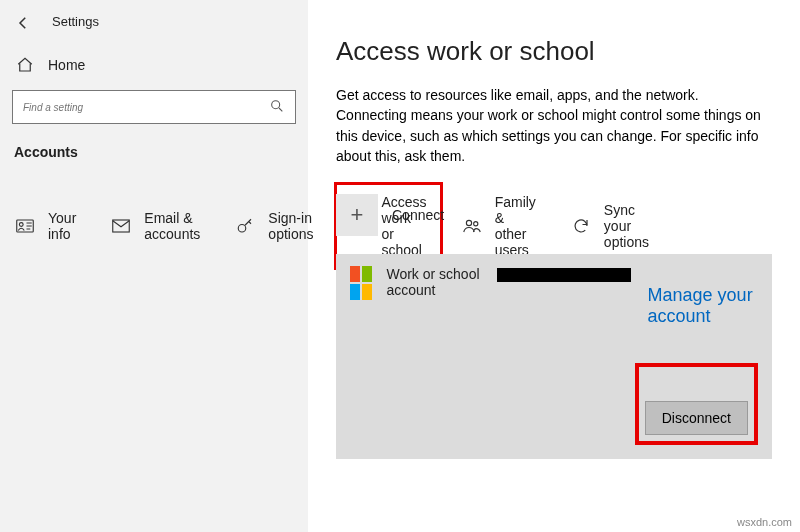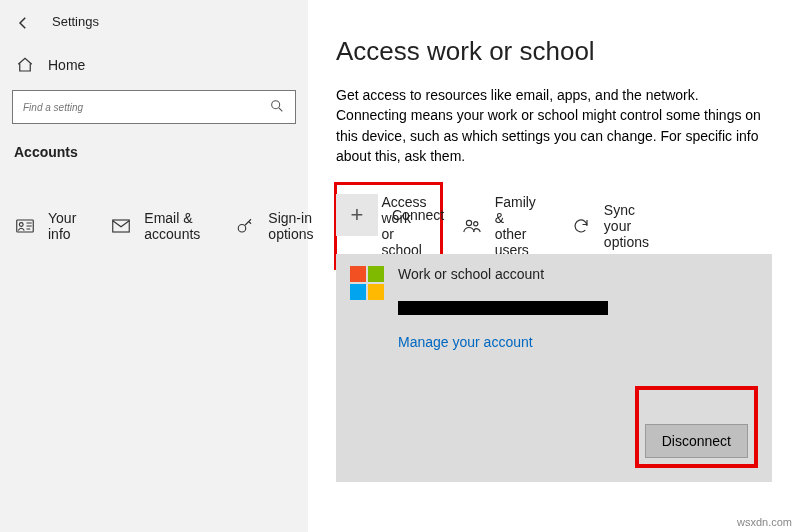--- a/index.html
+++ b/index.html
@@ -133,26 +133,26 @@
     width: 34px; height:34px;
     display:grid;
     grid-template-columns: 1fr 1fr;
     grid-template-rows: 1fr 1fr;
     gap:2px;
   }
   .ms-logo div:nth-child(1){background:#f25022;}
   .ms-logo div:nth-child(2){background:#7fba00;}
   .ms-logo div:nth-child(3){background:#00a4ef;}
   .ms-logo div:nth-child(4){background:#ffb900;}
-  .acct-info { display:flex; flex-direction:column; gap:17px; }
+  .acct-info { display:flex; flex-direction:row; gap:17px; }
   .acct-name { font-size:14px; }
   .redact {
     width: 210px; height: 14px; background:#000; margin: 2px 0;
   }
-  .manage-link { color:#0067c0; font-size:14px; cursor:pointer; margin-top:0; }
+  .manage-link { color:#0067c0; font-size:18px; cursor:pointer; margin-top:19px; }
   .disconnect-wrap {
     display:flex;
     justify-content:flex-end;
     margin-top: 36px;
   }
   .disconnect-btn {
     background:#bfbfbf;
     border:1px solid #9a9a9a;
     padding: 8px 16px;
     font-size:14px;

